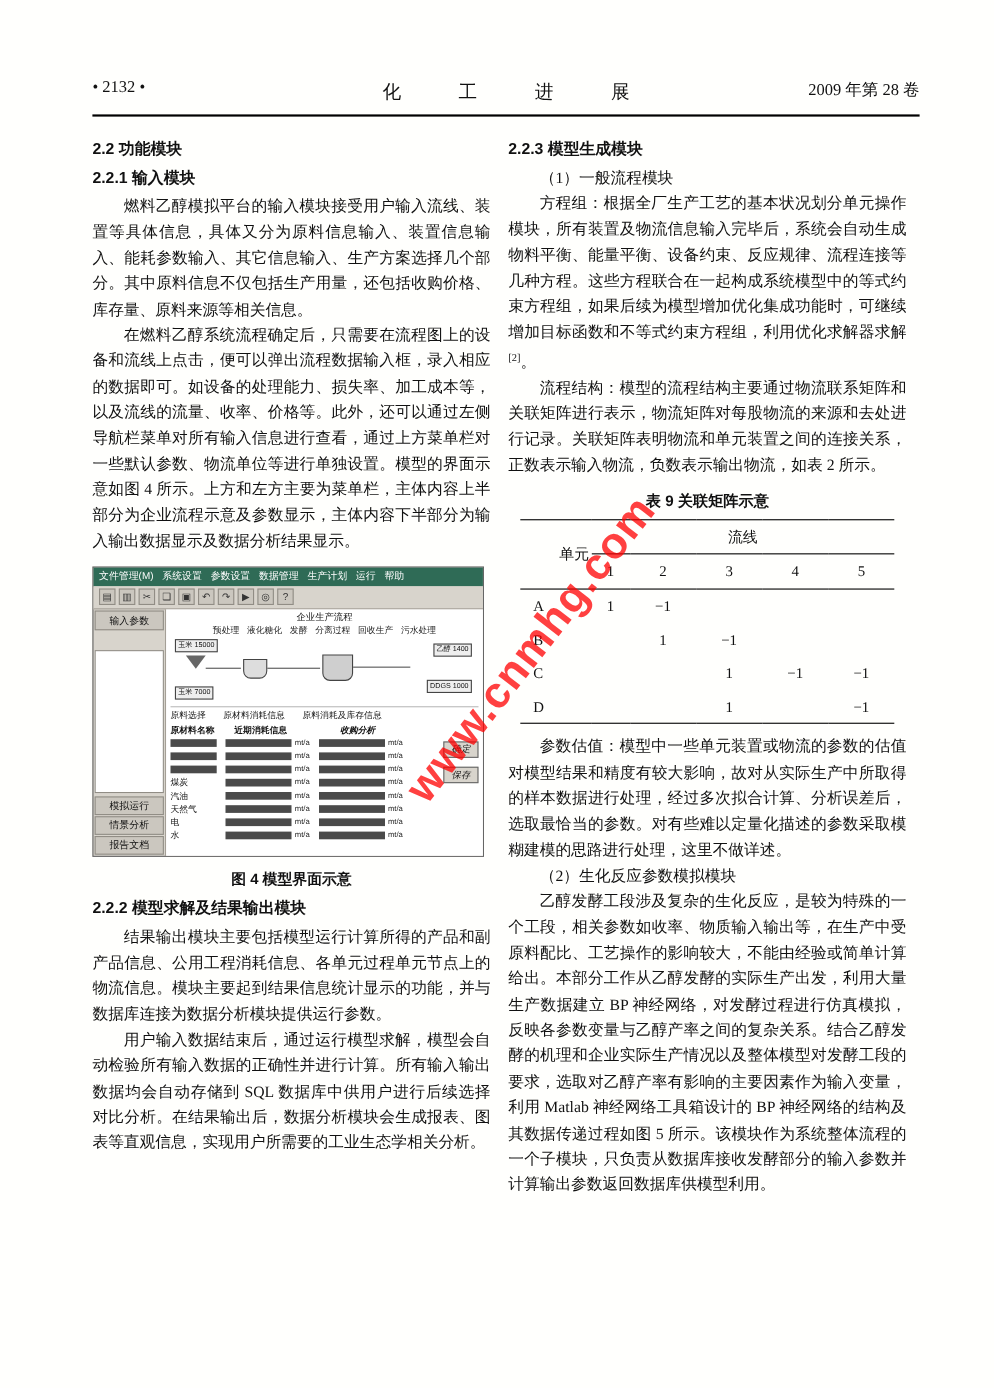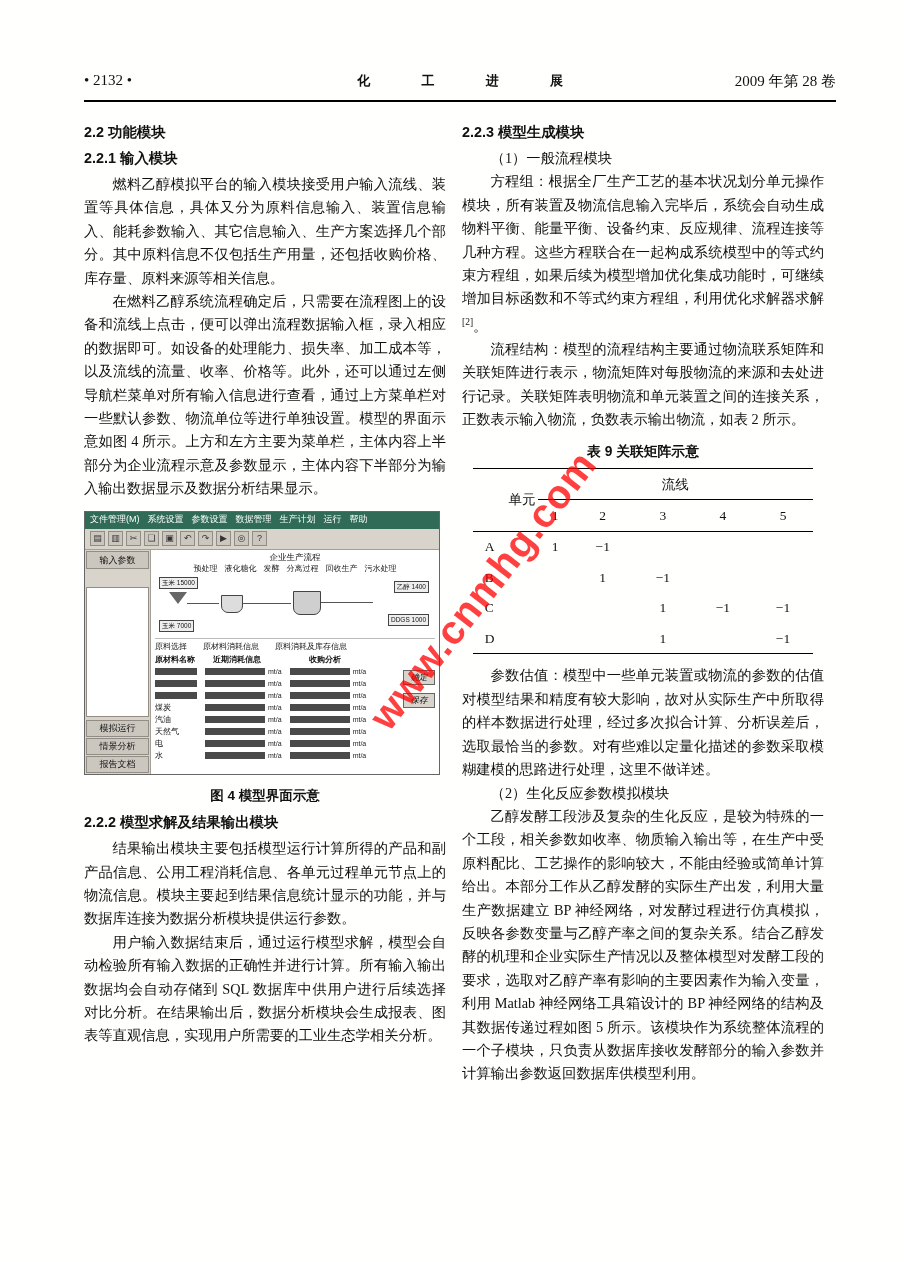--- a/index.html
+++ b/index.html
@@ -4,21 +4,21 @@
 <style>
   html,body{margin:0;padding:0;background:#e9e9e9;}
   .page{position:relative;width:904px;height:1262px;background:#fffffd;overflow:hidden;
         font-family:"Liberation Serif","DejaVu Serif",serif;color:#111;}
   .content{position:absolute;left:84px;top:72px;width:752px;}
 
   
   .page-header{display:flex;justify-content:space-between;align-items:flex-start;
                padding-bottom:9px;border-bottom:2px solid #000;font-size:15px;}
   .pg-num{width:150px;}
-  .journal{font-size:13px;font-weight:bold;letter-spacing:24px;margin-right:-24px;}
+  .journal{font-size:17px;font-weight:normal;letter-spacing:24px;margin-right:-24px;}
   .issue{width:150px;text-align:right;}
 
   
   .columns{display:flex;gap:16px;margin-top:16px;}
   .col{width:362px;font-size:14.3px;line-height:23.4px;text-align:justify;}
   .col p{margin:0;text-indent:2em;}
   .sec{font-family:"Liberation Sans","DejaVu Sans",sans-serif;font-size:14.4px;
        font-weight:bold;margin:3px 0;line-height:23px;}
   .subline{text-indent:2em;}
   sup{font-size:9.5px;}
@@ -48,21 +48,21 @@
         padding:0 2px;background:#eee;white-space:nowrap;}
   .funnel{position:absolute;width:0;height:0;border-left:9px solid transparent;
           border-right:9px solid transparent;border-top:12px solid #666;}
   .fline{position:absolute;height:1px;background:#555;}
   .ftank{position:absolute;width:20px;height:16px;border:1px solid #444;
          border-radius:0 0 7px 7px;background:#ddd;}
   .ftank.big{width:26px;height:22px;background:#cfcfcf;}
   .flinks{font-size:8px;display:flex;gap:16px;margin:2px 0;line-height:11px;}
   .ftable{position:relative;}
   .fthead{display:flex;font-size:8px;font-weight:bold;line-height:12px;}
-  .fthead .h1{width:58px;} .fthead .h2{width:96px;} .fthead .h3{width:96px;}
+  .fthead .h1{width:58px;} .fthead .h2{width:96px;} .fthead .h3{width:96px;font-style:italic;}
   .frow{display:flex;align-items:center;height:12px;}
   .fname{width:50px;font-size:8px;}
   .fbar{height:7px;background:#4a4a4a;display:inline-block;}
   .nbar{width:42px;margin-right:8px;}
   .dbar{width:60px;}
   .funit{font-size:7px;margin:0 8px 0 3px;color:#222;}
   .fbtns{position:absolute;right:0;top:16px;display:flex;flex-direction:column;gap:8px;font-style:italic;}
   .fbtn{width:30px;height:13px;border:1px solid #666;background:#d8d4cc;
         font-size:8.5px;text-align:center;line-height:13px;}
   figcaption{text-align:center;font-family:"Liberation Sans","DejaVu Sans",sans-serif;

